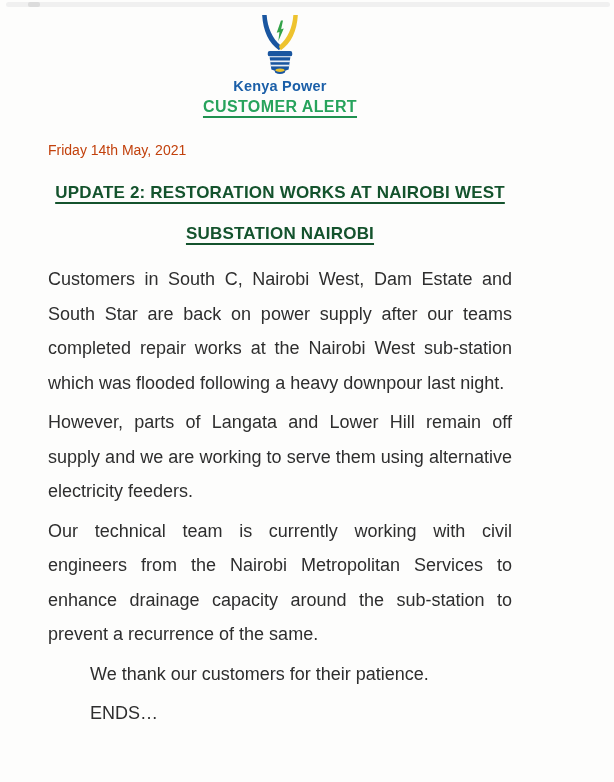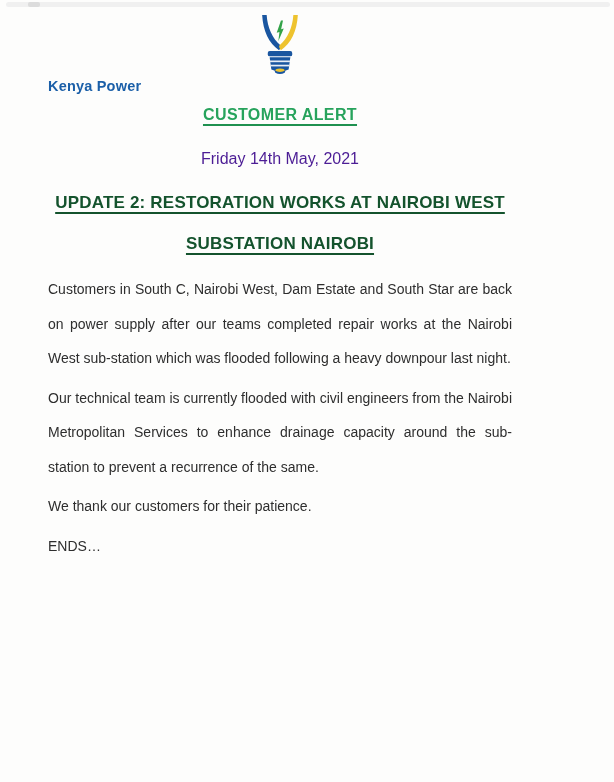--- a/index.html
+++ b/index.html
@@ -14,54 +14,54 @@
     position:absolute; top:2px; left:6px; right:4px; height:5px;
     background:#f0f0f0; border-radius:3px;
   }
   .top-strip-dot {
     position:absolute; top:2px; left:28px; width:12px; height:5px;
     background:#dcdcdc; border-radius:2px;
   }
   .content {
     position:absolute; left:48px; top:14px; width:464px;
   }
-  .logo-block { text-align:left; margin-bottom:12px; }
+  .logo-block { text-align:center; margin-bottom:4px; }
   .logo-icon { display:block; margin:0 auto; }
   .logo-text {
     display:block; margin-top:2px;
     color:#1b5fa8; font-weight:700; font-size:14.5px; letter-spacing:0.2px;
   }
   .alert-title {
     text-align:center; margin:0 0 26px 0;
     color:#27a35c; font-weight:700; font-size:16px; letter-spacing:0.4px;
     text-decoration:underline;
     text-decoration-thickness:2px;
     text-underline-offset:4px;
     text-decoration-color:#1f9150;
   }
   .date-line {
-    font-size:16px; color:#4c1d95; margin:0 0 14px 0;text-align:center;
+    font-size:14px; color:#c2410c; margin:0 0 14px 0;
   }
   .doc-heading {
     text-align:center; margin:0 0 8px 0;
     font-size:17px; font-weight:700; color:#14532d; letter-spacing:0.2px;
     line-height:41px;
   }
   .doc-heading .hline {
     text-decoration:underline;
     text-decoration-thickness:2px;
     text-underline-offset:4px;
   }
   .body-para {
     margin:0 0 5px 0;
-    font-size:14px; color:#2e2e2e;
+    font-size:18px; color:#2e2e2e;
     line-height:34.5px;
     text-align:justify;
   }
-  .body-para.no-justify { text-align:left; }
+  .body-para.no-justify { text-align:left;margin-left:42px; }
 </style>
 </head>
 <body>
 
 <div class="page">
 
   <div class="top-strip"></div>
   <div class="top-strip-dot"></div>
 
   <div class="content">
@@ -92,21 +92,22 @@
 
     <p class="date-line">Friday 14th May, 2021</p>
 
     <h2 class="doc-heading">
       <span class="hline">UPDATE 2: RESTORATION WORKS AT NAIROBI WEST</span><br>
       <span class="hline">SUBSTATION NAIROBI</span>
     </h2>
 
     <p class="body-para">Customers in South C, Nairobi West, Dam Estate and South Star are back on power supply after our teams completed repair works at the Nairobi West sub-station which was flooded following a heavy downpour last night.</p>
 
+    <p class="body-para">However, parts of Langata and Lower Hill remain off supply and we are working to serve them using alternative electricity feeders.</p>
 
-    <p class="body-para">Our technical team is currently flooded with civil engineers from the Nairobi Metropolitan Services to enhance drainage capacity around the sub-station to prevent a recurrence of the same.</p>
+    <p class="body-para">Our technical team is currently working with civil engineers from the Nairobi Metropolitan Services to enhance drainage capacity around the sub-station to prevent a recurrence of the same.</p>
 
     <p class="body-para no-justify">We thank our customers for their patience.</p>
 
     <p class="body-para no-justify">ENDS…</p>
 
   </div>
 </div>
 
 </body></html>

